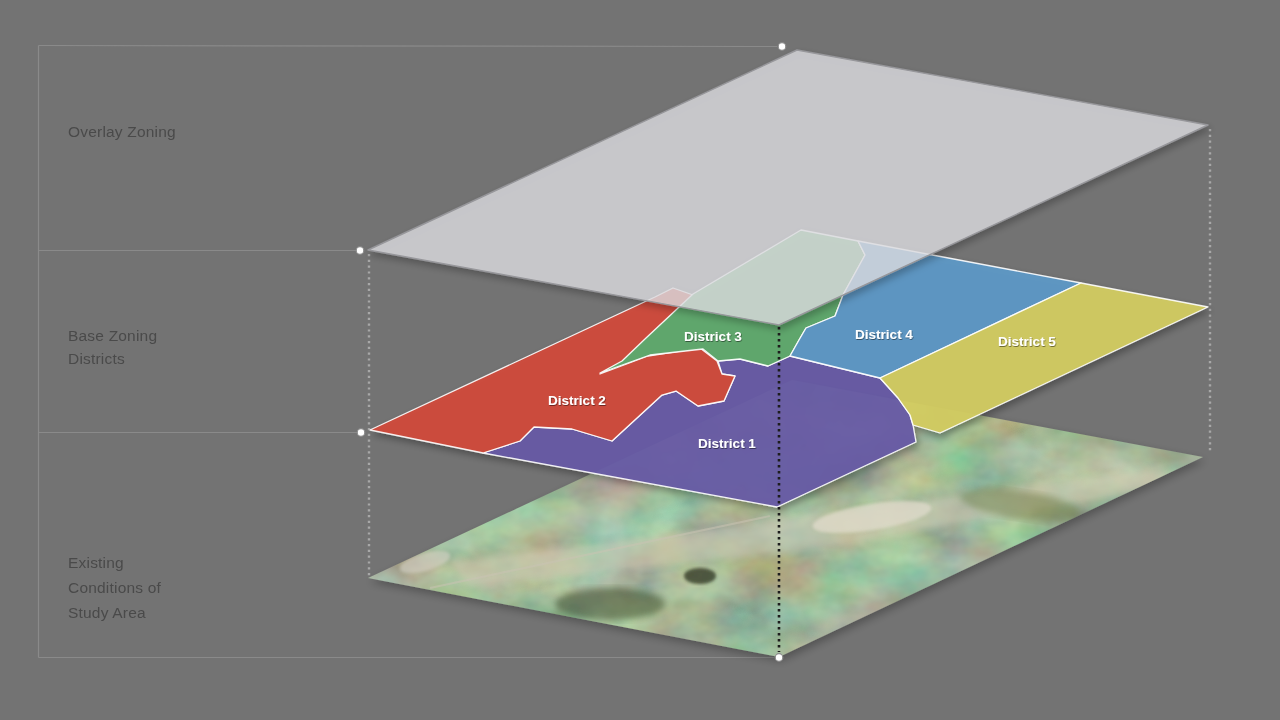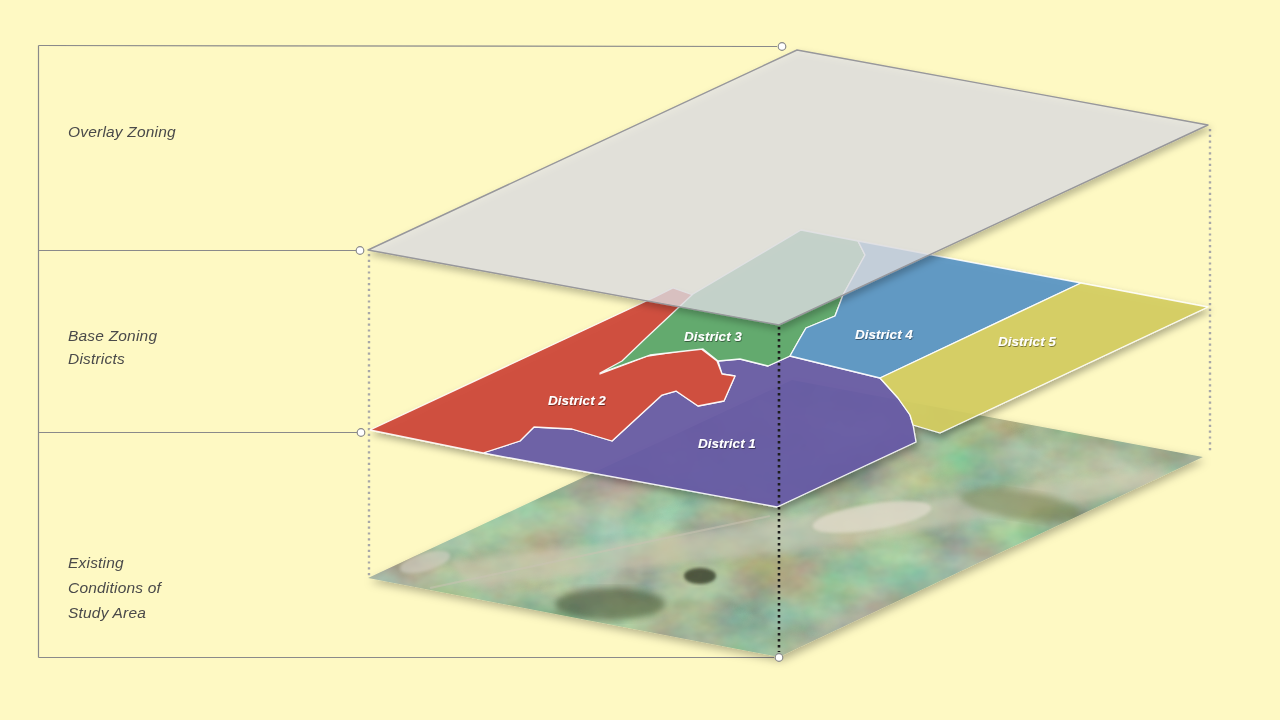--- a/index.html
+++ b/index.html
@@ -8,22 +8,21 @@
     background: #ffffff;
     width: 1280px;
     height: 720px;
     overflow: hidden;
     font-family: "Liberation Sans", sans-serif;
   }
   .stage {
     position: relative;
     width: 1280px;
     height: 720px;
-    background: #fef9c3;
-    font-style: italic;
+    background: #737373;
   }
   svg { display: block; }
   .bracket-line {
     stroke: #8a8a8a;
     stroke-width: 1.2;
     fill: none;
   }
   .connector-node {
     fill: #ffffff;
     stroke: #8a8a8a;

